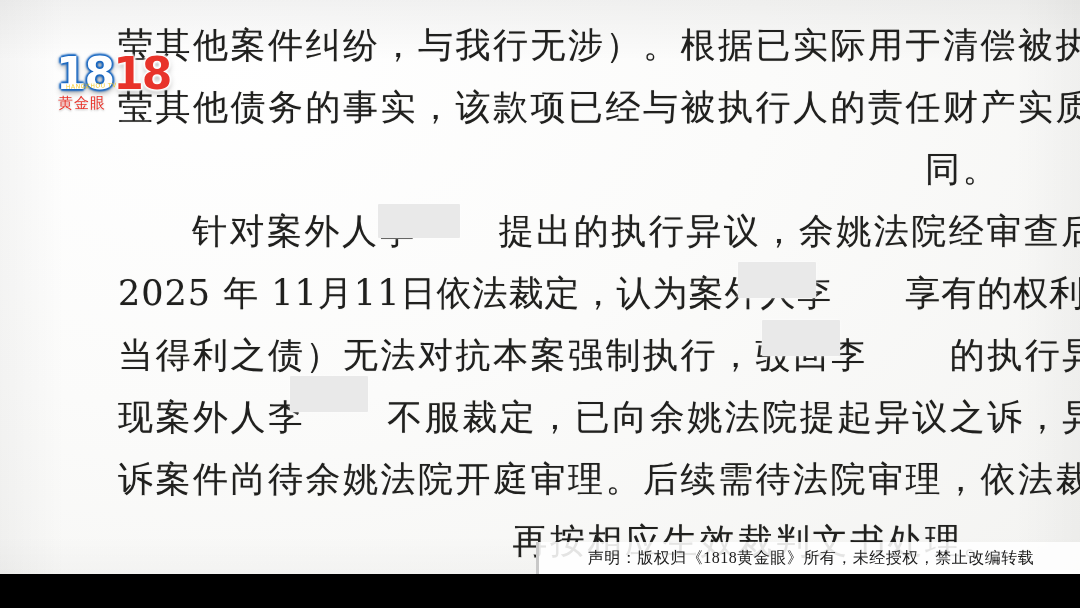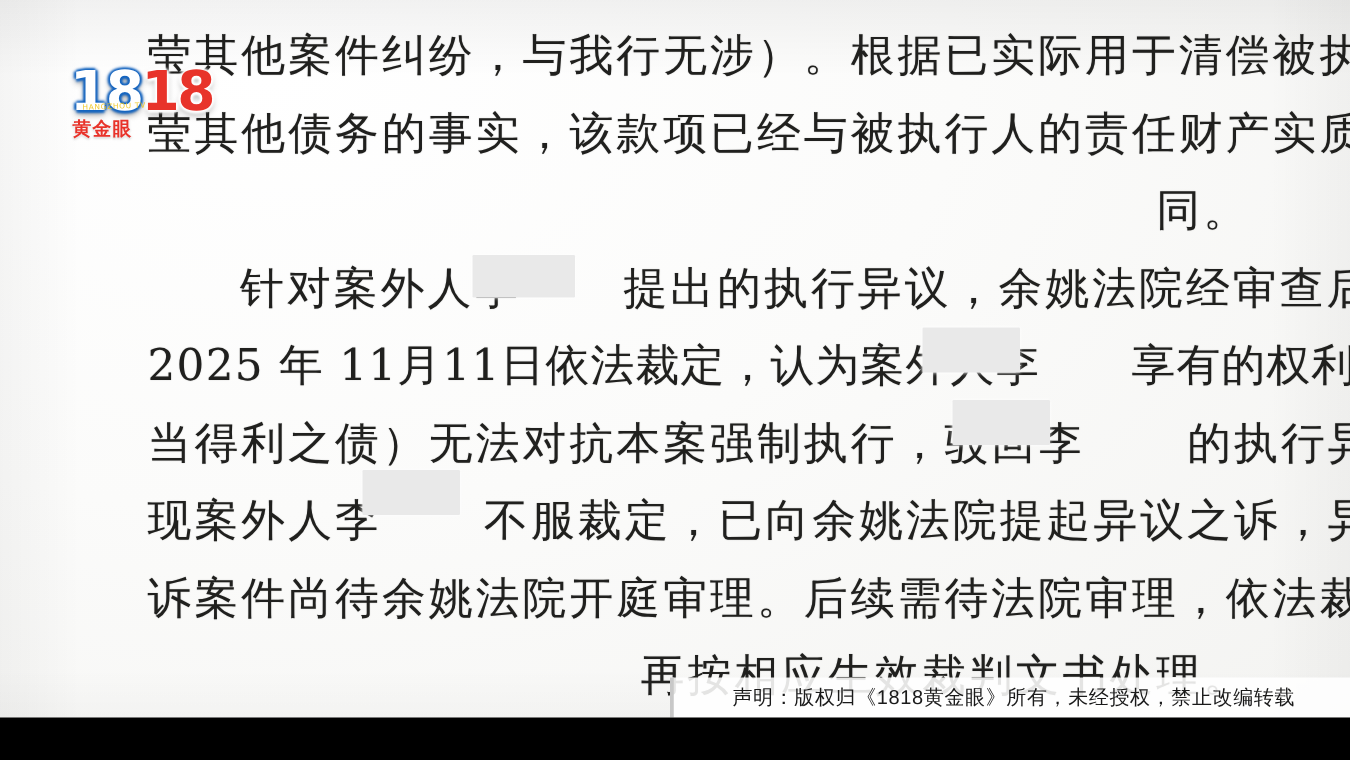--- a/index.html
+++ b/index.html
@@ -89,21 +89,21 @@
   #logo .logo-num .red { color: #e8332a; text-shadow:
       -2px 0 2px #ffffff, 2px 0 2px #ffffff,
       0 -2px 2px #ffffff, 0 2px 2px #ffffff,
       0 3px 6px rgba(0,0,0,0.35); }
   #logo .logo-sub {
     position: absolute;
     left: 2px;
     top: 42px;
     font-family: "DejaVu Sans", sans-serif;
     font-size: 15px;
-    font-weight: bold;
+    font-weight: normal;
     letter-spacing: 1px;
     color: #e8332a;
     text-shadow: 0 0 2px #fff, 0 0 3px #fff, 0 1px 2px rgba(0,0,0,0.35);
   }
   #logo .logo-tiny {
     position: absolute;
     left: 10px;
     top: 30px;
     font-family: "DejaVu Sans", sans-serif;
     font-size: 6px;
@@ -120,21 +120,21 @@
     top: 542px;
     width: 544px;
     height: 32px;
     background: rgba(255,255,255,0.88);
     border-left: 3px solid #c8c8c8;
     display: flex;
     align-items: center;
     justify-content: center;
   }
   #copyright-bar .txt {
-    font-family: Liberation Sans, sans-serif;
+    font-family: Liberation Serif, serif;
     font-size: 16px;
     color: #1a1a1a;
     letter-spacing: 0.5px;
     white-space: nowrap;
   }
 
   
   .letterbox {
     position: absolute;
     background: #000;

